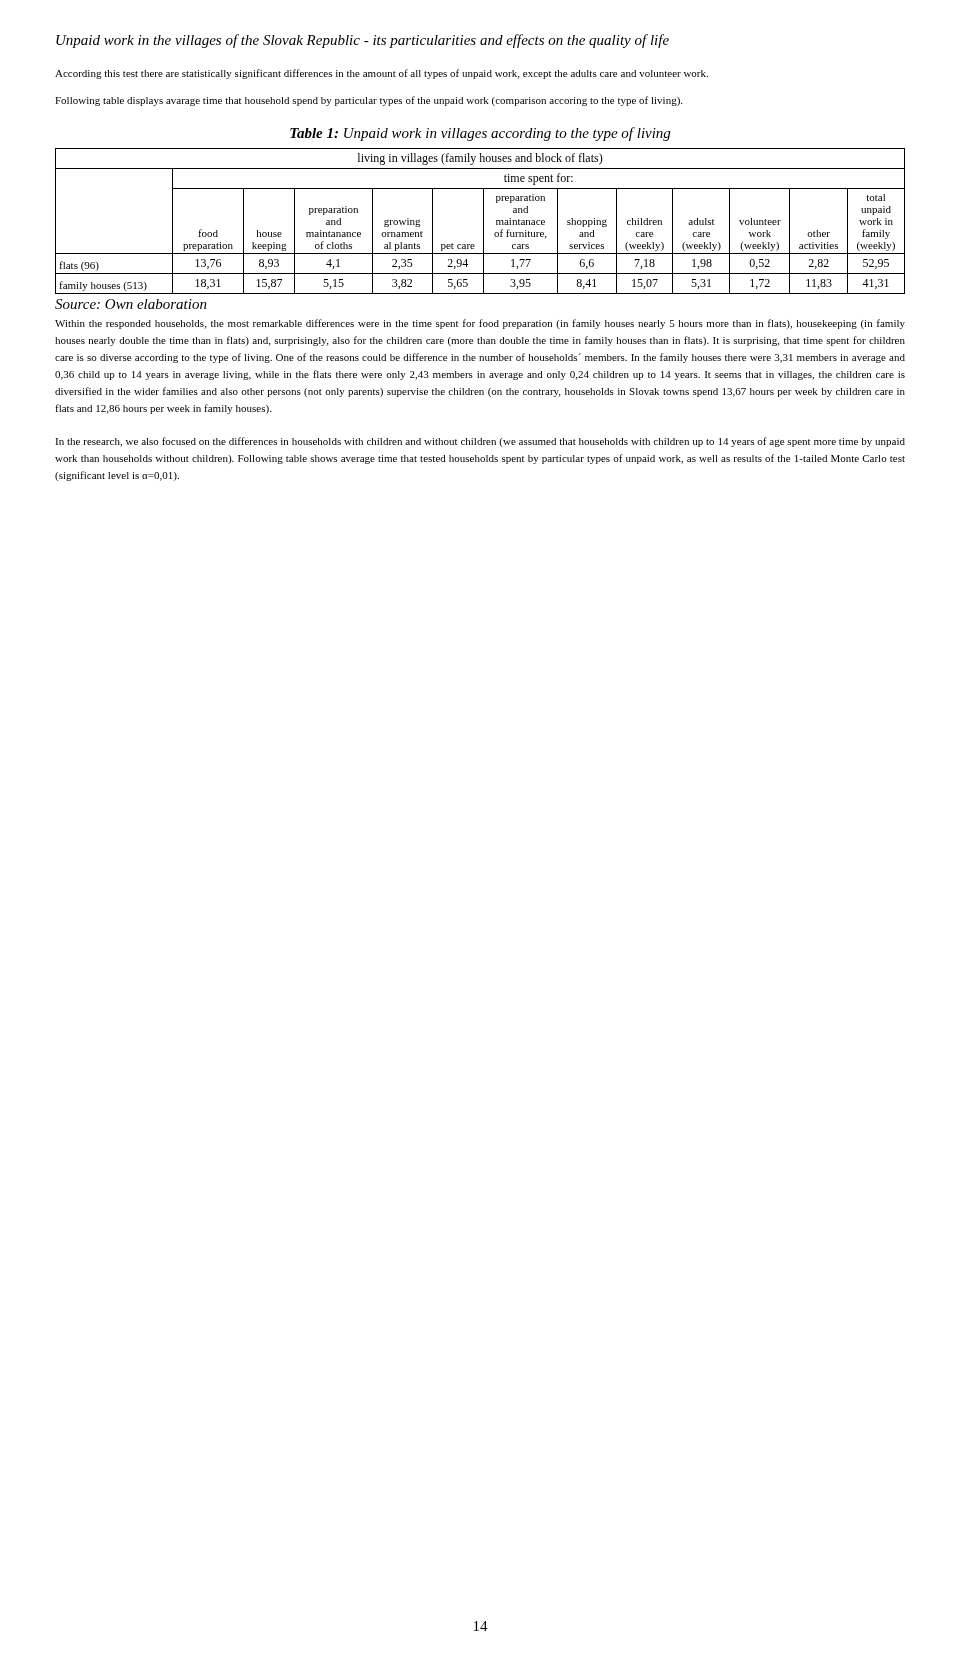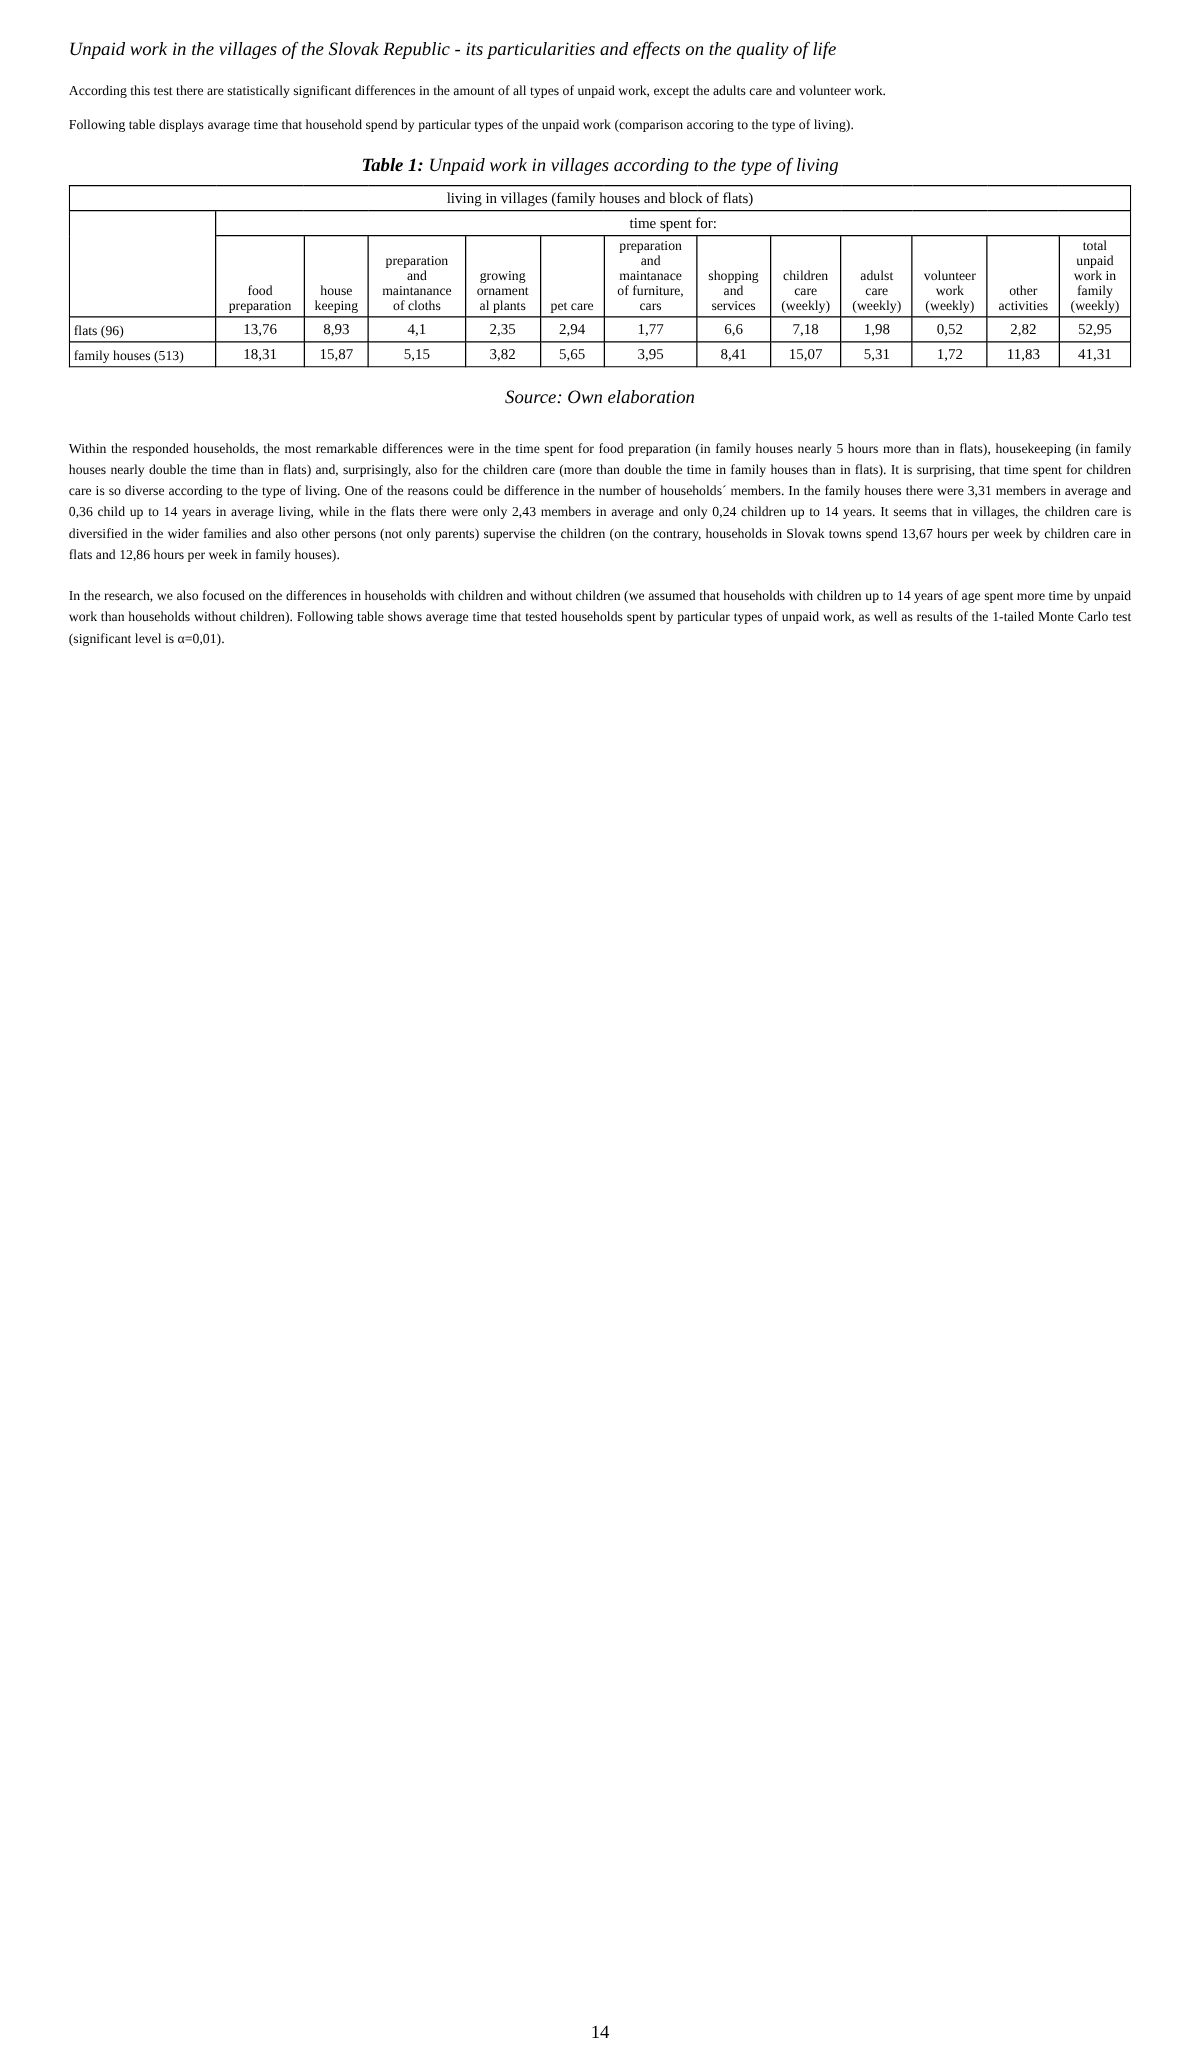--- a/index.html
+++ b/index.html
@@ -31,44 +31,43 @@
       font-size: 15px;
       margin-bottom: 6px;
       font-weight: normal;
     }
     .table-caption strong {
       font-weight: bold;
     }
     .table-wrapper {
       width: 100%;
       overflow-x: auto;
-      margin-bottom: 16px;
+      margin-bottom: 2px;
     }
     table.data-table {
       border-collapse: collapse;
       width: 100%;
       font-size: 12px;
     }
     table.data-table td, table.data-table th {
       border: 1px solid #000;
       padding: 2px 3px;
       text-align: center;
       vertical-align: bottom;
     }
     table.data-table td.left-align {
       text-align: left;
     }
     .header-row-top td {
       font-weight: normal;
     }
     .source-line {
-      text-align: center;
       font-size: 15px;
       font-style: italic;
-      margin-bottom: 24px;
+      margin-bottom: 2px;
     }
     .page-number {
       position: absolute;
       bottom: 20px;
       left: 0;
       right: 0;
       text-align: center;
       font-size: 15px;
     }
     .section-gap { margin-bottom: 16px; }

